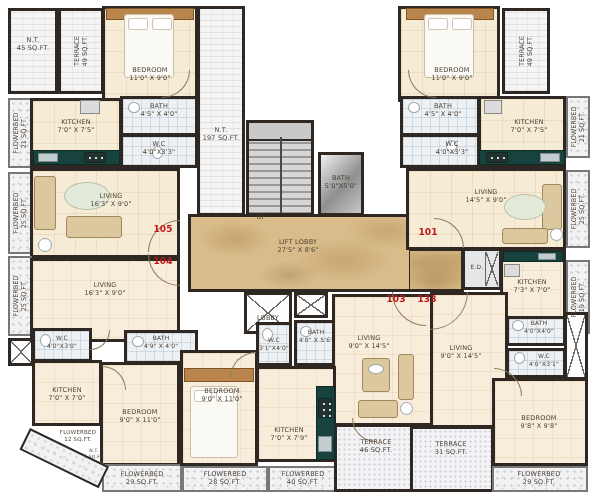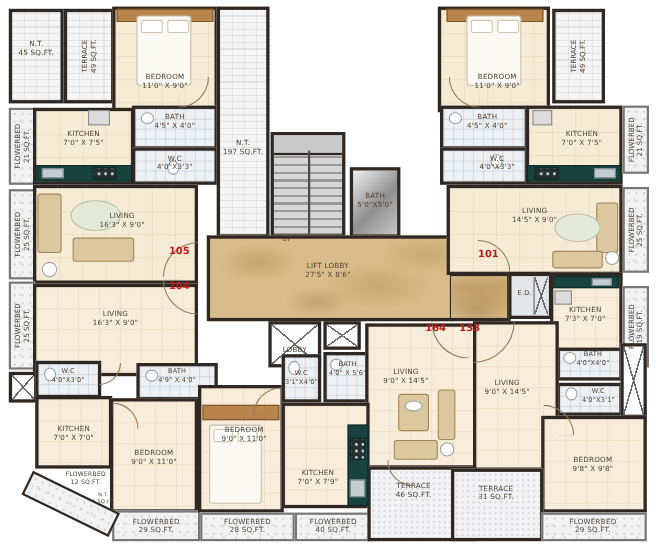--- a/index.html
+++ b/index.html
@@ -162,22 +162,22 @@
   <div class="arc a-br" style="left:162px;top:70px;width:28px;height:28px"></div>
   <div class="arc a-bl" style="left:408px;top:70px;width:28px;height:28px"></div>
   <div class="arc a-tr" style="left:494px;top:368px;width:28px;height:28px"></div>
   <div class="arc a-tl" style="left:230px;top:352px;width:26px;height:26px"></div>
   <div class="arc a-tr" style="left:102px;top:366px;width:24px;height:24px"></div>
   <div class="arc a-br" style="left:90px;top:330px;width:20px;height:20px"></div>
   <div class="arc a-bl" style="left:352px;top:418px;width:24px;height:24px"></div>
 
   <div class="num" style="left:163px;top:224px"><span>105</span></div>
   <div class="num" style="left:163px;top:256px"><span>104</span></div>
-  <div class="num" style="left:444px;top:227px"><span>101</span></div>
-  <div class="num" style="left:396px;top:294px"><span>164</span></div>
+  <div class="num" style="left:428px;top:227px"><span>101</span></div>
+  <div class="num" style="left:396px;top:294px"><span>103</span></div>
   <div class="num" style="left:427px;top:294px"><span>133</span></div>
 
   <div class="lbl" style="left:33px;top:36px">
       <span>N.T.</span>
       <span>45 SQ.FT.</span>
     </div>
   <div class="lbl" style="left:150px;top:66px">
       <span>BEDROOM</span>
       <span>11'0" X 9'0"</span>
     </div>

